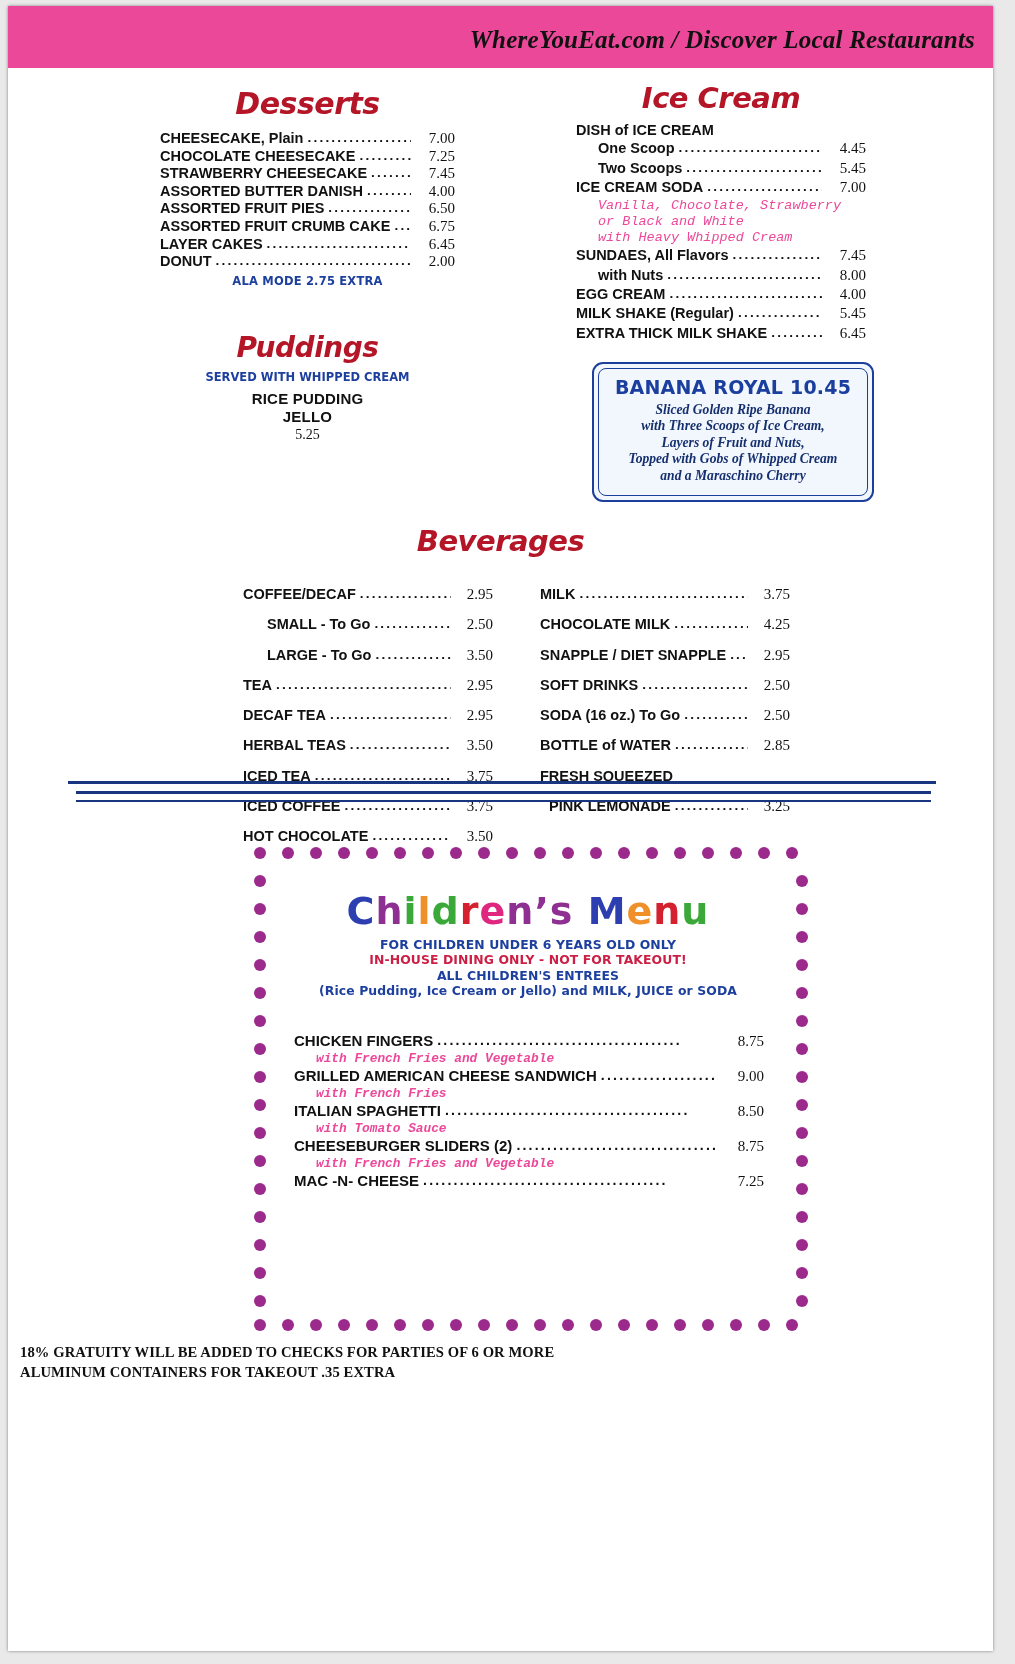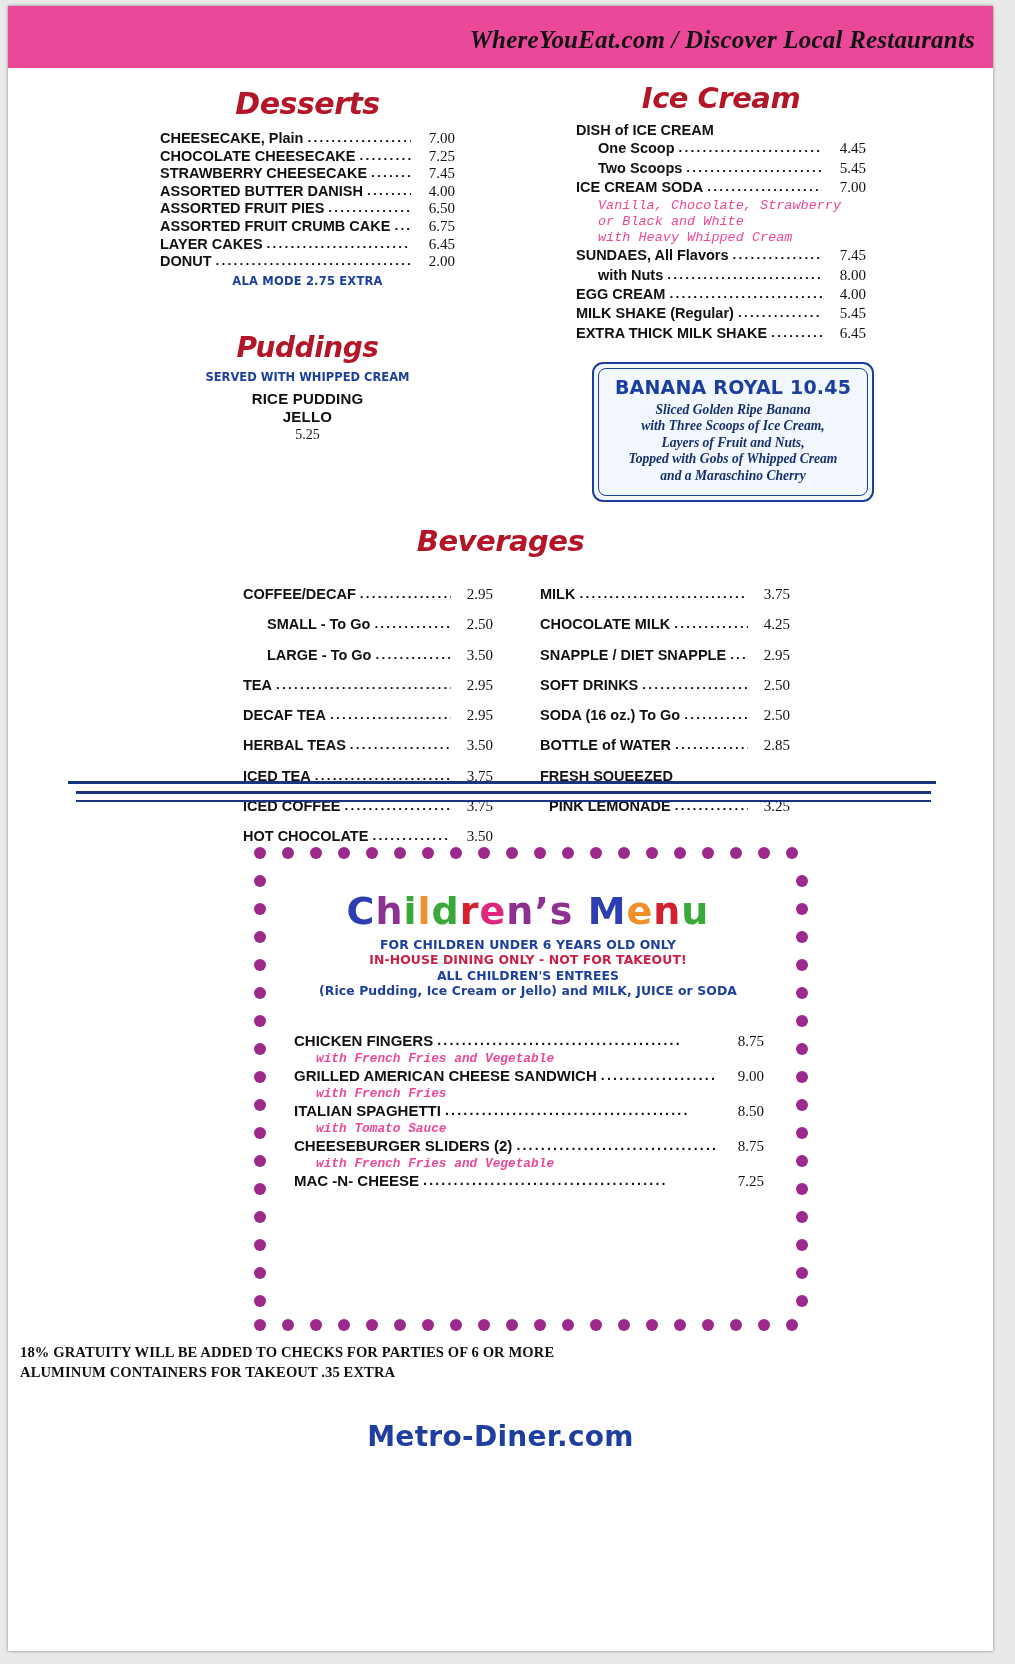--- a/index.html
+++ b/index.html
@@ -485,15 +485,14 @@
           <span class="dots">........................................</span>
           <span class="pr">7.25</span>
         </div>
       </div>
   </div>
 
   <div class="foot">
     <div>18% GRATUITY WILL BE ADDED TO CHECKS FOR PARTIES OF 6 OR MORE</div>
     <div>ALUMINUM CONTAINERS FOR TAKEOUT  .35 EXTRA</div>
   </div>
-  <div class="site">Metro-Diner.com</div>
 
 </div>
 
 </body></html>

